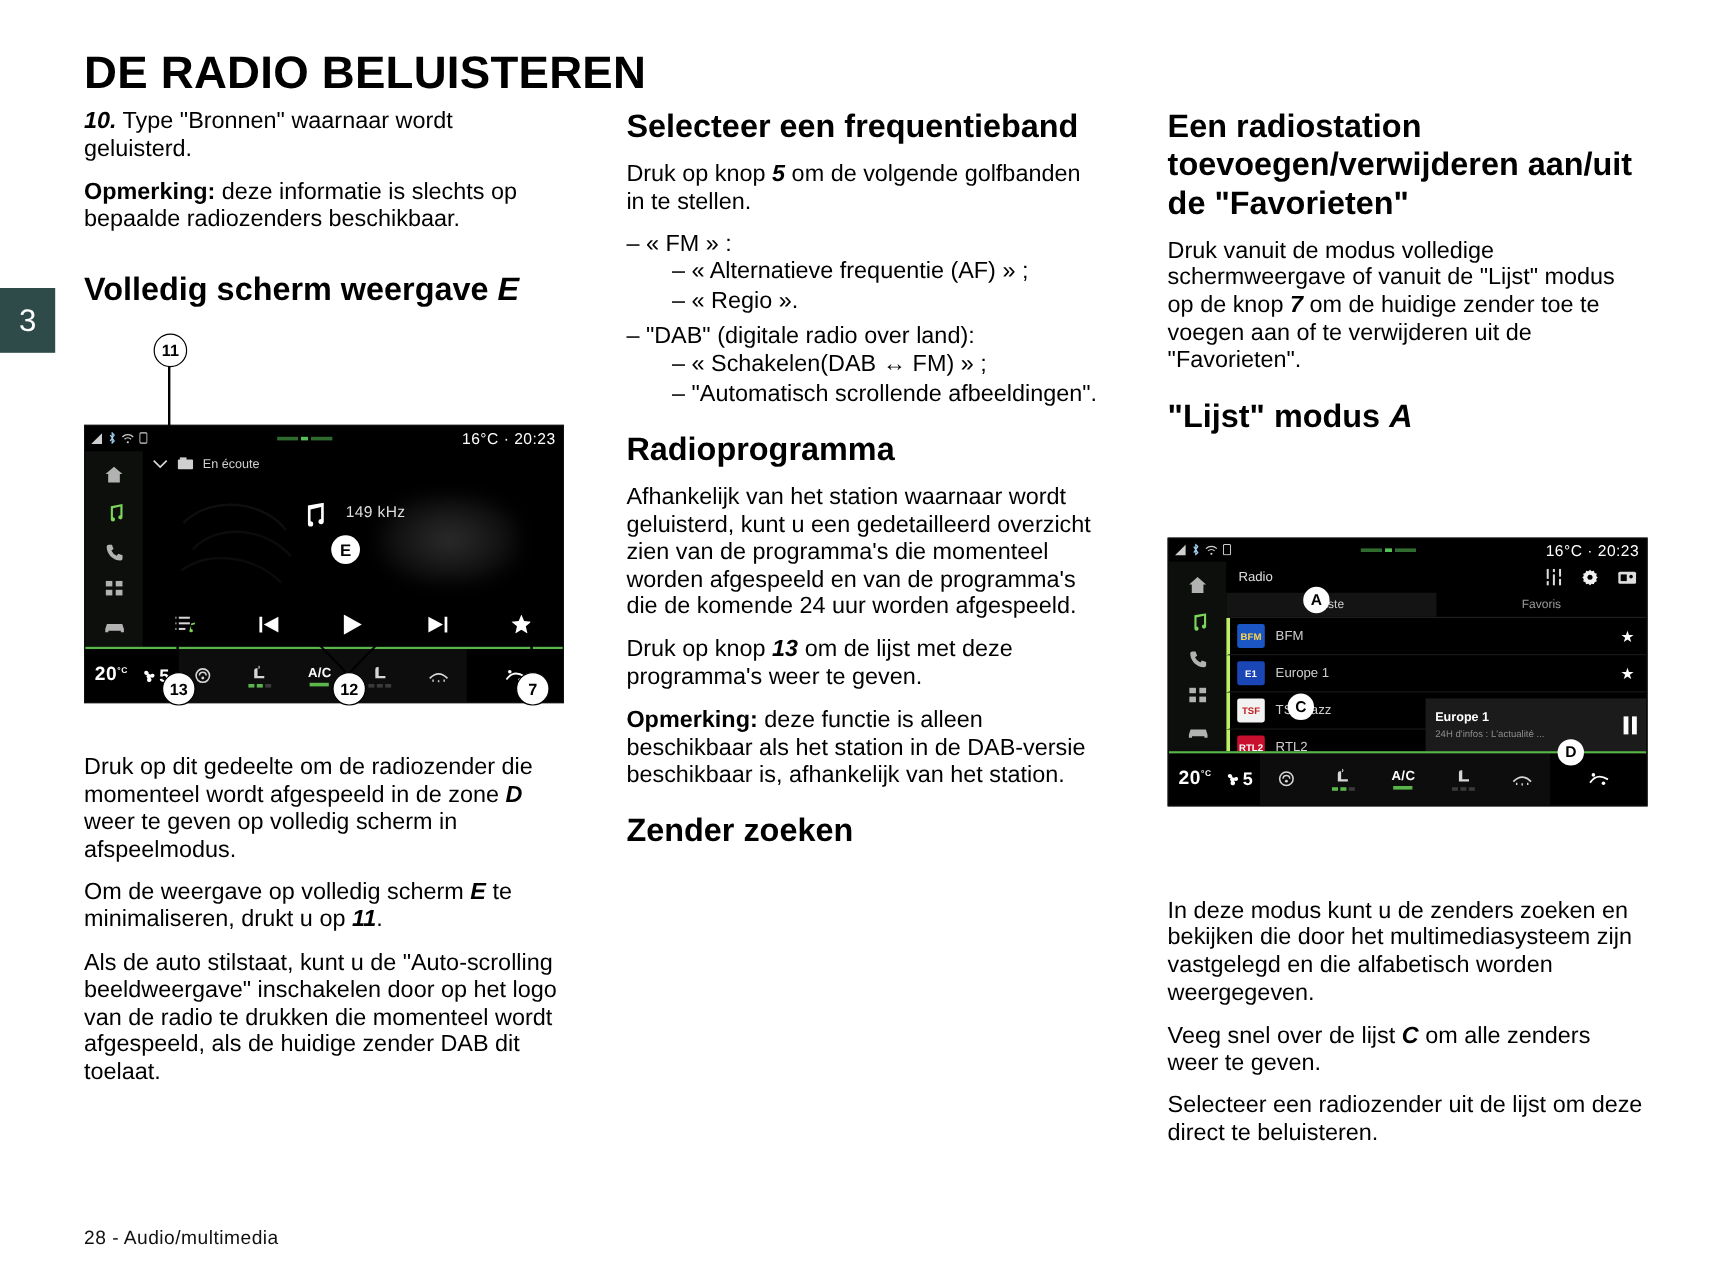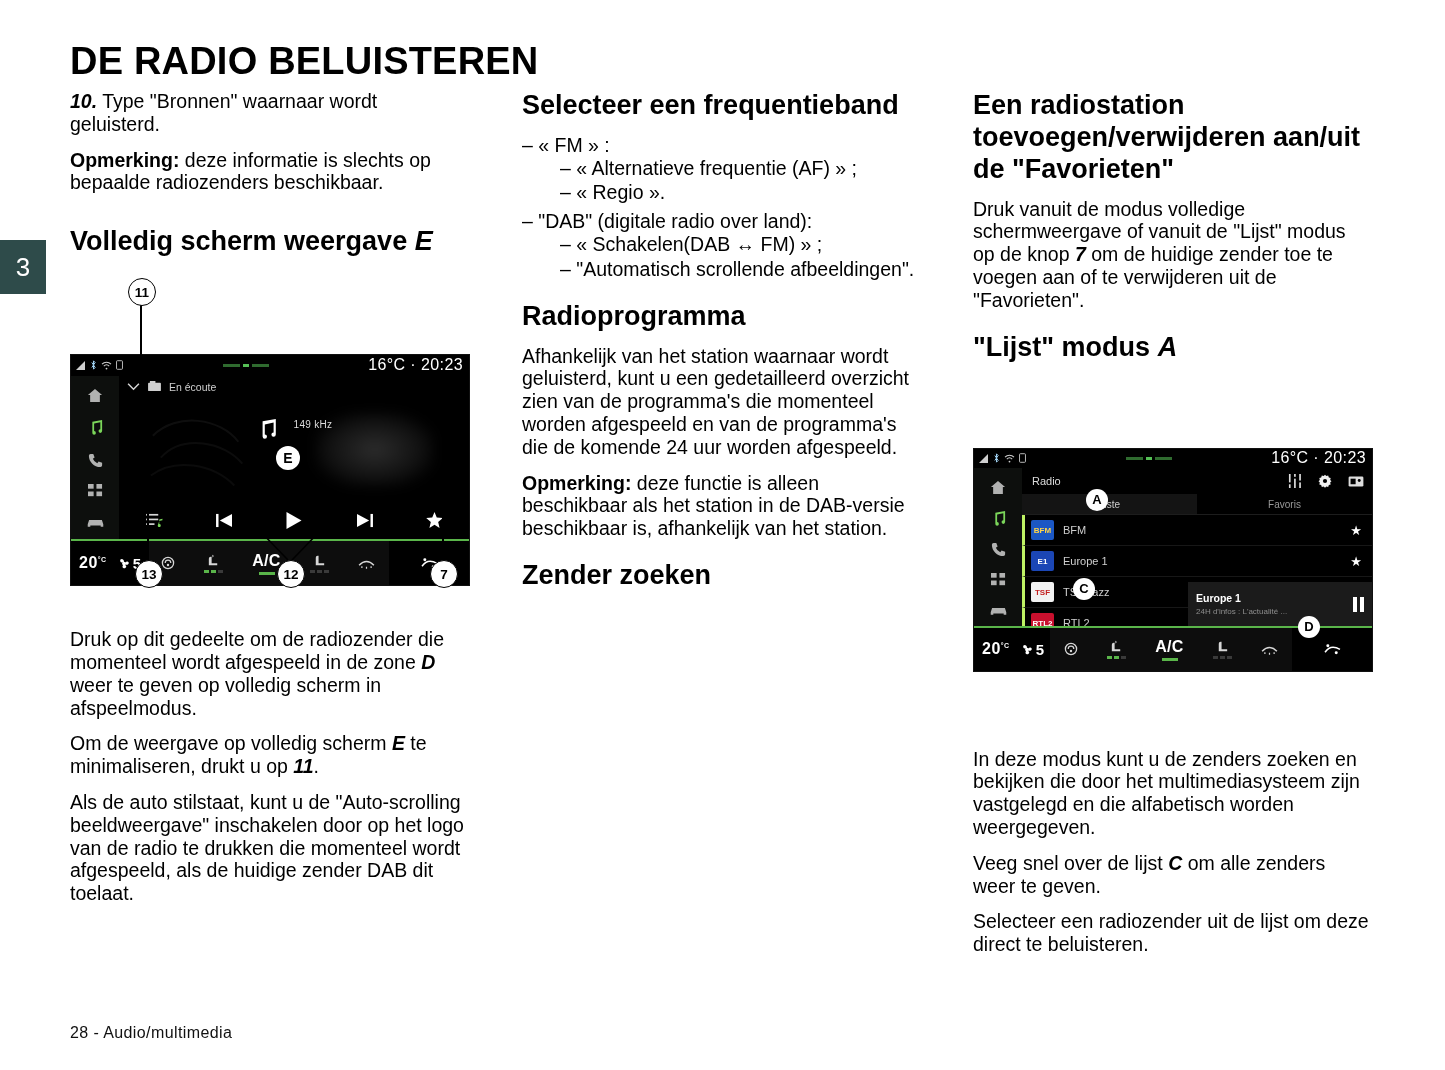--- a/index.html
+++ b/index.html
@@ -48,21 +48,21 @@
   .screen-1{width:398px;height:230px;}
   .screen-3{width:398px;height:222px;}
 
   .statusbar{
     position:absolute;top:0;left:0;right:0;height:9%;
     display:flex;align-items:center;background:#000;
     color:#e8e8e8;font-size:9px;
   }
   .sb-left{display:flex;gap:4px;align-items:center;padding-left:5px;}
   .sb-center{flex:1;display:flex;justify-content:center;align-items:center;}
-  .sb-right{padding-right:6px;font-size:16px;letter-spacing:.4px;color:#fff;}
+  .sb-right{padding-right:6px;font-size:13px;letter-spacing:.4px;color:#fff;}
   .dashmark{display:inline-block;width:46px;height:3px;
     background:linear-gradient(to right,#2f6b2f 0,#2f6b2f 38%,transparent 38%,transparent 44%,#55c055 44%,#55c055 56%,transparent 56%,transparent 62%,#2f6b2f 62%,#2f6b2f 100%);}
 
   .railside{
     position:absolute;left:0;top:9%;bottom:19%;width:48px;
     background:#0d0f0d;
     display:flex;flex-direction:column;align-items:center;
     justify-content:space-around;padding:4px 0;
   }
   .railside .ricon{opacity:.82;}
@@ -79,26 +79,26 @@
   .clim-seg{display:flex;align-items:center;height:100%;}
   .clim-left{background:#000;padding:0 6px 0 8px;gap:10px;}
   .clim-mid{background:#0d0d0d;flex:1;justify-content:space-around;}
   .clim-right{background:#000;width:80px;justify-content:center;}
   .temp{font-size:16px;font-weight:bold;letter-spacing:.5px;}
   .temp sup{font-size:7px;vertical-align:super;}
   .fan{font-size:15px;font-weight:bold;display:flex;align-items:center;gap:2px;}
   .greenbar{width:14px;height:3px;background:#5ab54a;display:block;margin:2px auto 0;}
   .greybar{width:14px;height:3px;background:#3a3a3a;display:block;margin:2px auto 0;}
   .clim-item{display:flex;flex-direction:column;align-items:center;justify-content:center;}
-  .ac-label{font-size:16px;font-weight:bold;letter-spacing:.3px;}
+  .ac-label{font-size:11px;font-weight:bold;letter-spacing:.3px;}
 
   
   .nowplaying-row{position:absolute;top:5px;left:8px;display:flex;align-items:center;gap:8px;color:#cfcfcf;font-size:10.5px;}
   .media-center{position:absolute;left:0;right:0;top:26%;display:flex;align-items:flex-start;justify-content:center;gap:16px;}
-  .freq{color:#ddd;font-size:10px;letter-spacing:.3px;}
+  .freq{color:#ddd;font-size:13px;letter-spacing:.3px;}
   .ctrl-row{position:absolute;left:0;right:0;bottom:4px;height:34px;display:flex;align-items:center;}
   .ctrl-row .slot{flex:1;display:flex;align-items:center;justify-content:center;}
   .glow{
     position:absolute;left:56%;top:22%;width:34%;height:45%;
     background:radial-gradient(ellipse at center,#2c2c2c 0%,#111 55%,#000 80%);
     filter:blur(6px);
   }
   .swirl{position:absolute;left:2%;top:16%;width:46%;height:66%;opacity:.35;}
 
   
@@ -392,40 +392,46 @@
     <span>Om de weergave op volledig scherm </span><span class="bi">E</span><span> te minimaliseren, drukt u op </span><span class="bi">11</span><span>.</span>
   </p>
 
   <p>Als de auto stilstaat, kunt u de "Auto-scrolling beeldweergave" inschakelen door op het logo van de radio te drukken die momenteel wordt afgespeeld, als de huidige zender DAB dit toelaat.</p>
 </div>
 
 <div class="col col2">
 
   <h2>Selecteer een frequentieband</h2>
 
+  <p>
+    <span>Druk op knop </span><span class="bi">5</span><span> om de volgende golfbanden in te stellen.</span>
+  </p>
 
   <ul class="dash">
     <li>– <span>« FM » :</span>
       <ul class="dash">
         <li>– <span>« Alternatieve frequentie (AF) » ;</span></li>
         <li>– <span>« Regio ».</span></li>
       </ul>
     </li>
     <li>– <span>"DAB" (digitale radio over land):</span>
       <ul class="dash">
         <li>– <span>« Schakelen(DAB ↔ FM) » ;</span></li>
         <li>– <span>"Automatisch scrollende afbeeldingen".</span></li>
       </ul>
     </li>
   </ul>
 
   <h2 class="spaced-top">Radioprogramma</h2>
 
   <p>Afhankelijk van het station waarnaar wordt geluisterd, kunt u een gedetailleerd overzicht zien van de programma's die momenteel worden afgespeeld en van de programma's die de komende 24 uur worden afgespeeld.</p>
 
+  <p>
+    <span>Druk op knop </span><span class="bi">13</span><span> om de lijst met deze programma's weer te geven.</span>
+  </p>
 
   <p>
     <span class="b">Opmerking:</span><span> deze functie is alleen beschikbaar als het station in de DAB-versie beschikbaar is, afhankelijk van het station.</span>
   </p>
 
   <h2 class="spaced-top">Zender zoeken</h2>
 
 </div>
 
 <div class="col col3">

